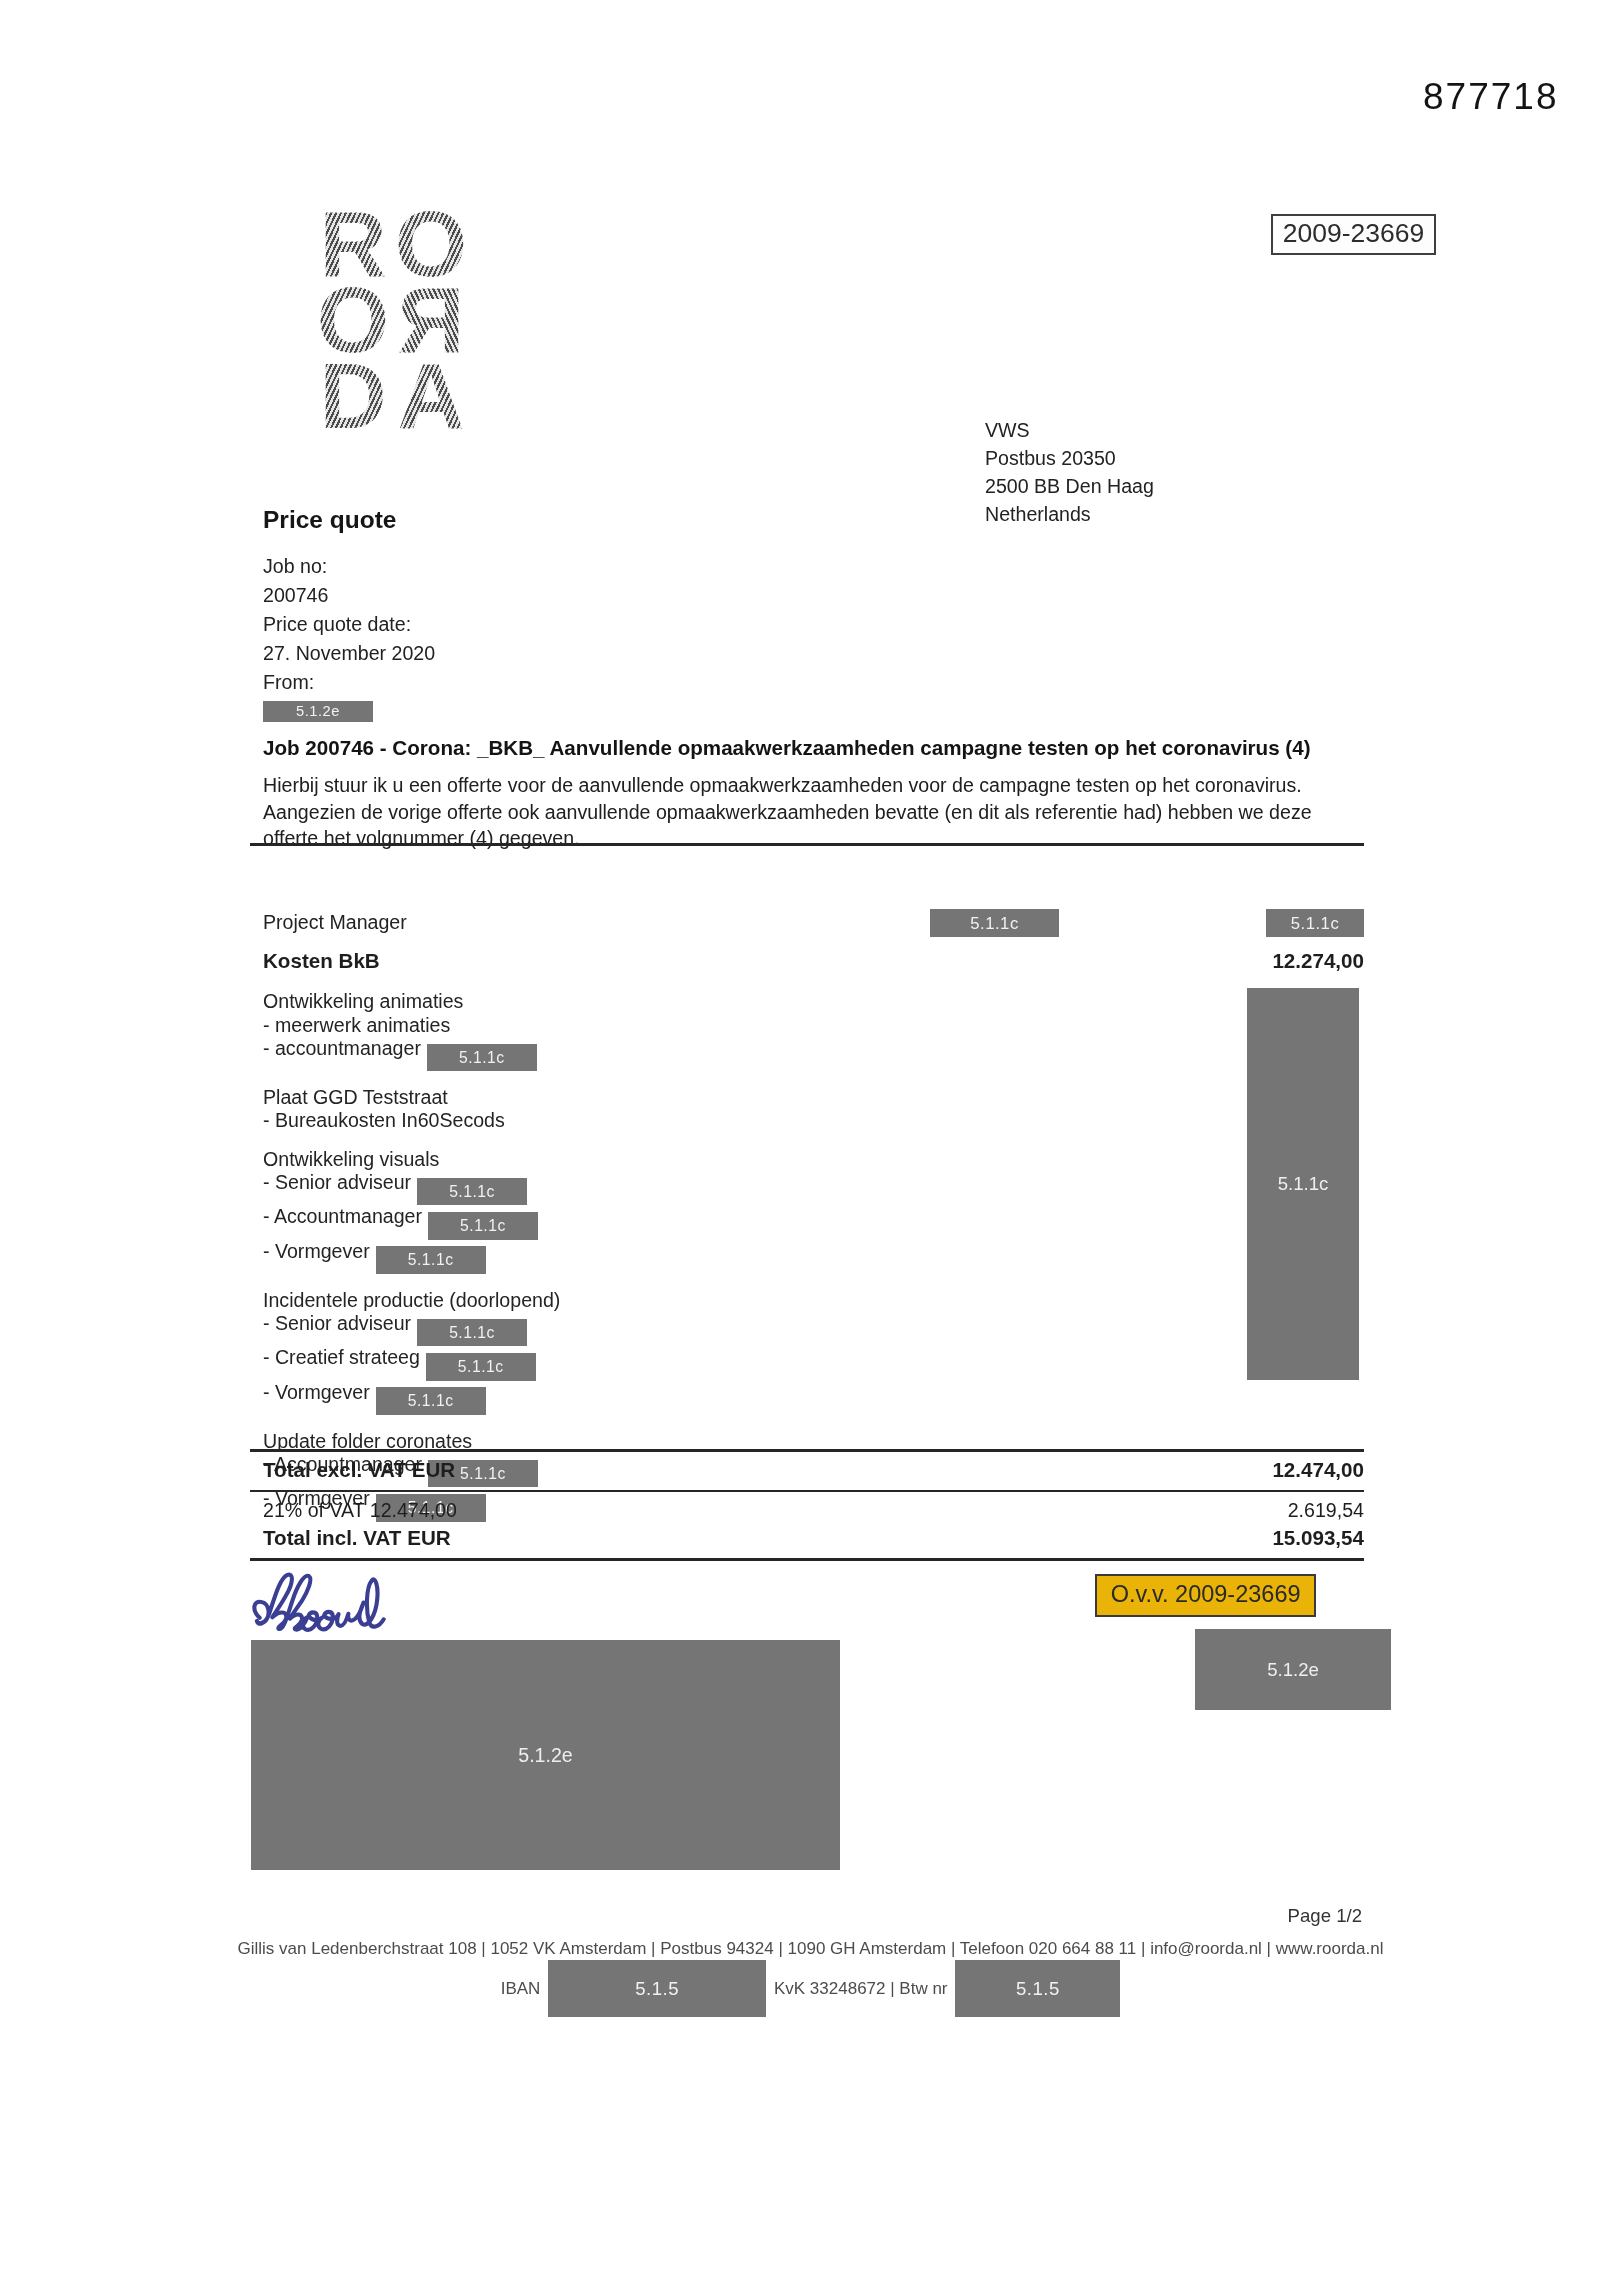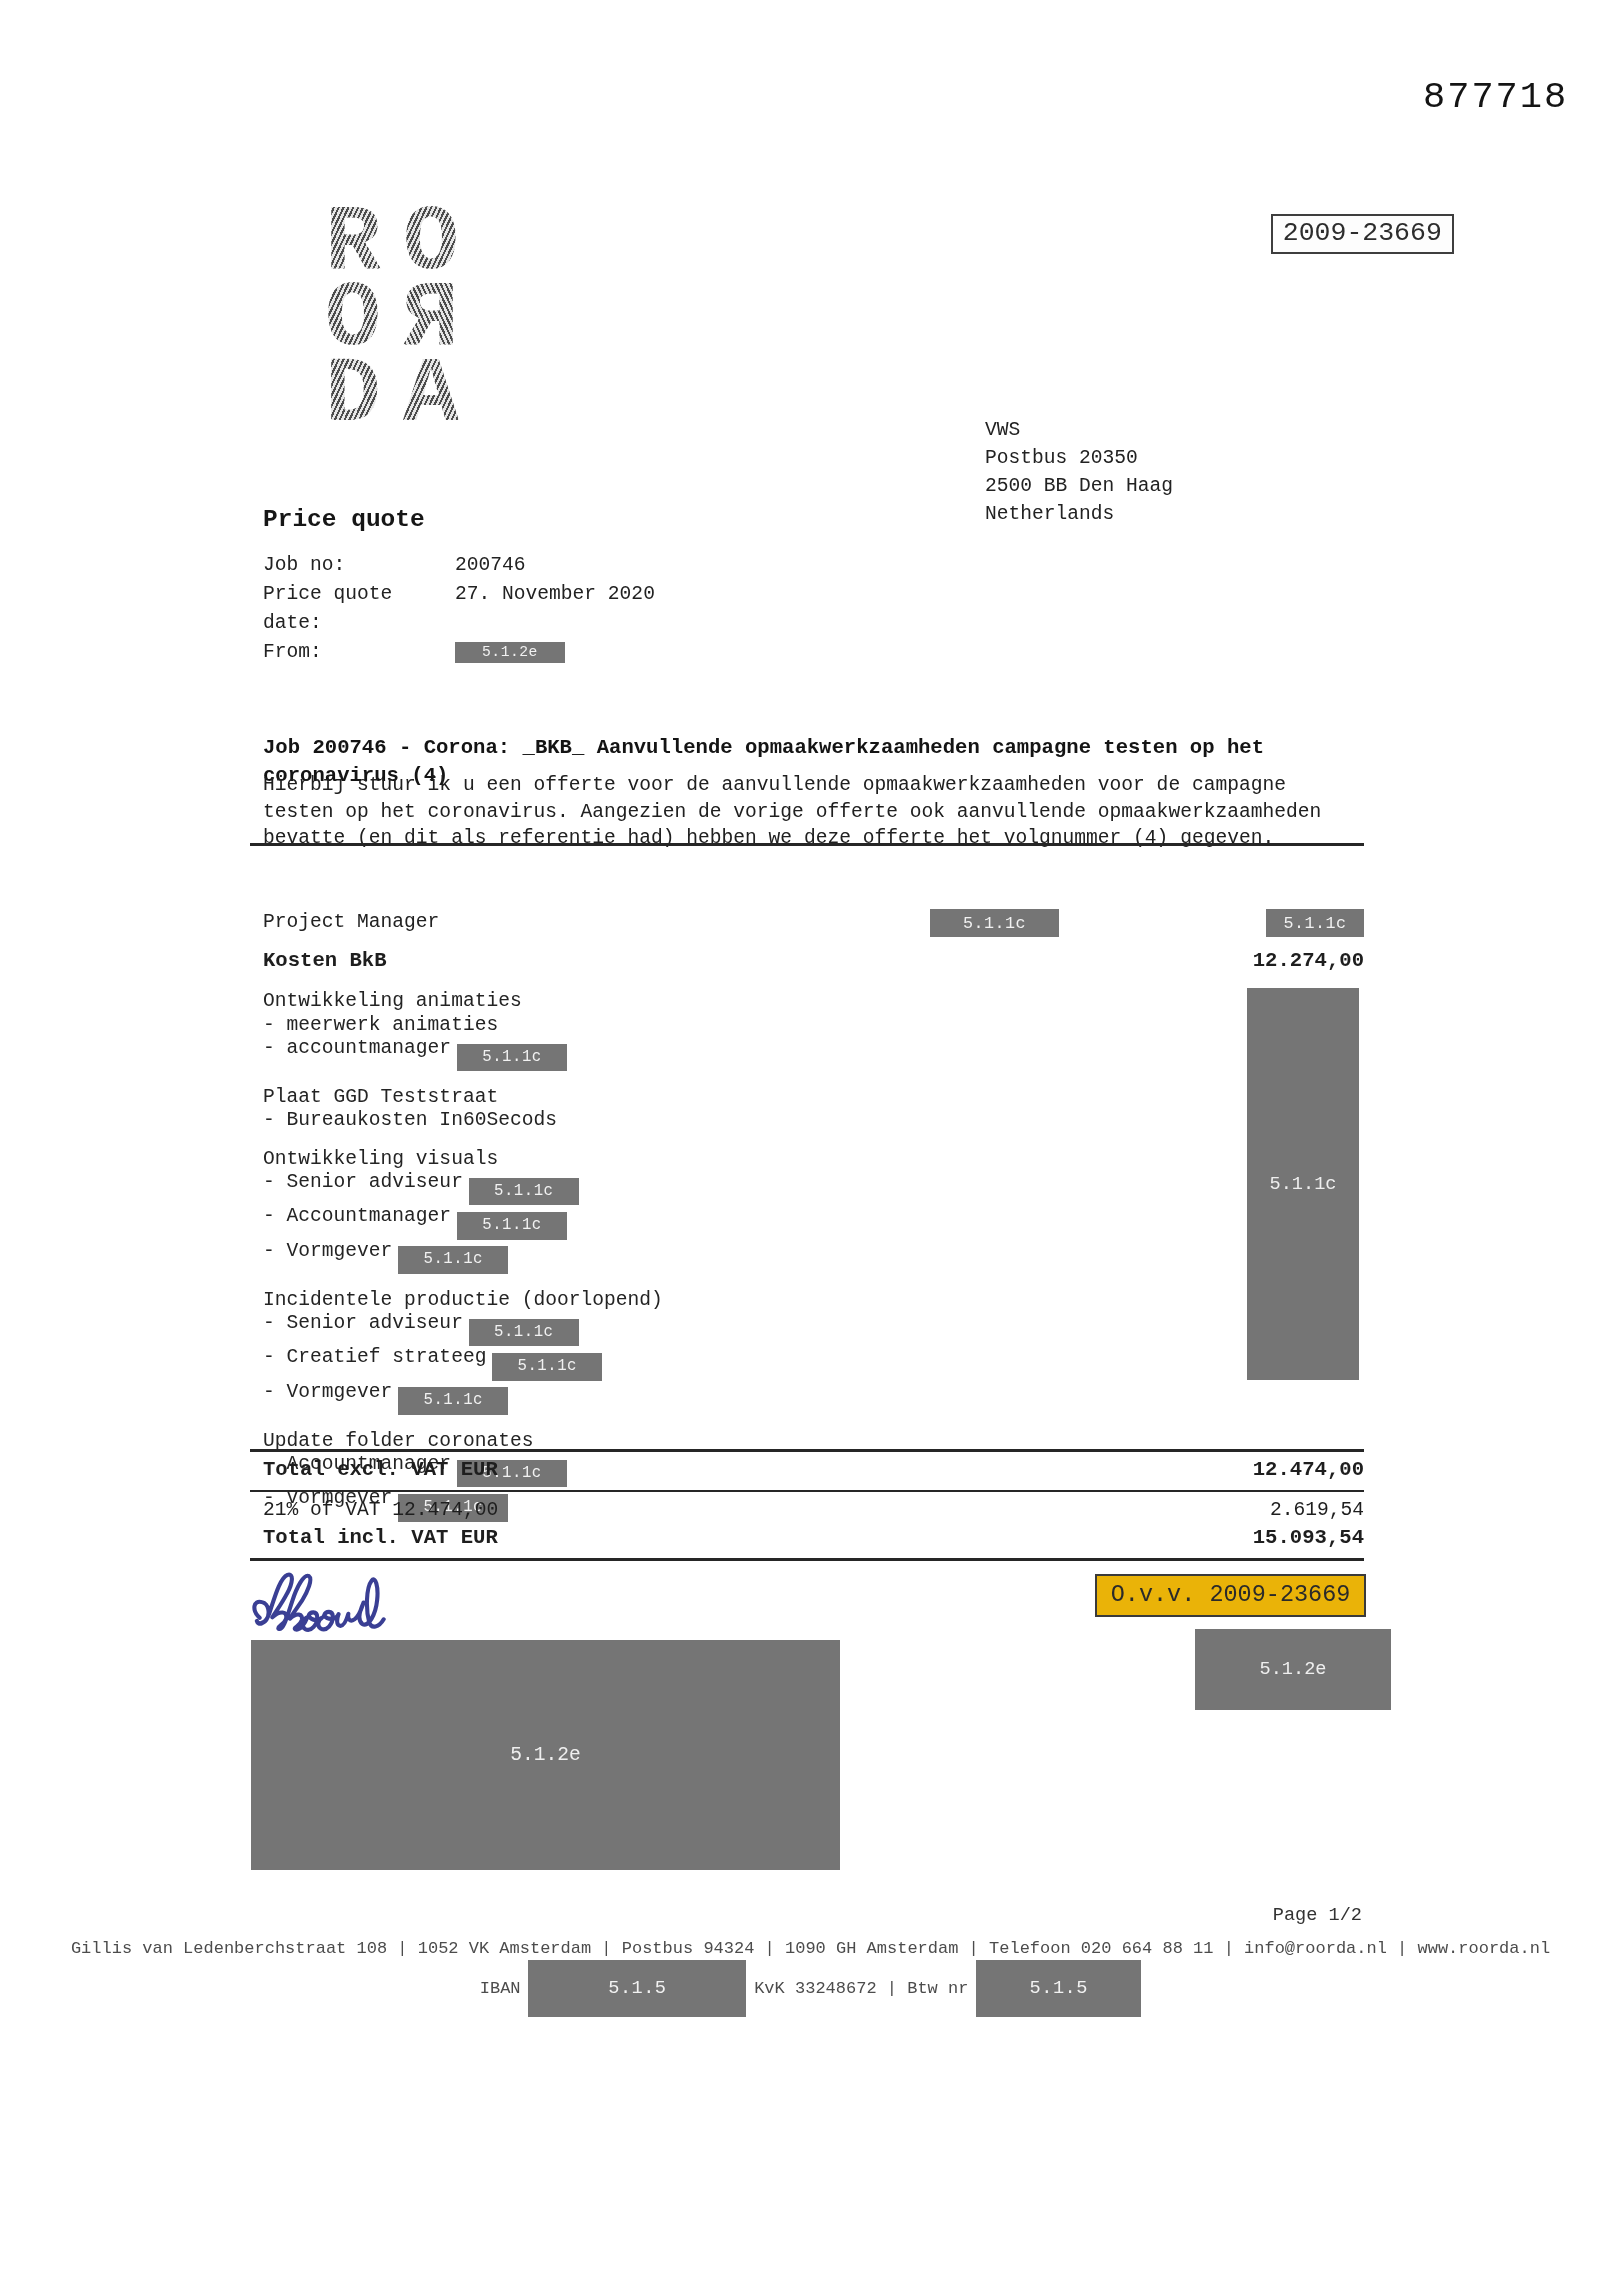--- a/index.html
+++ b/index.html
@@ -1,18 +1,18 @@
 <!DOCTYPE html>
 <html><head>
 <meta charset="utf-8">
 <style>
   html,body{margin:0;padding:0;background:#9a9a9a;}
   .page{
     position:relative;width:1621px;height:2292px;background:#ffffff;
-    font-family:Liberation Mono, monospace;color:#1e1e1e;
+    font-family:Liberation Sans, sans-serif;color:#1e1e1e;
     overflow:hidden;margin:0 auto;
   }
   
   .doc-number{position:absolute;left:1423px;top:76px;font-size:37px;letter-spacing:2px;color:#141414;}
   .ref-box{position:absolute;left:1271px;top:214px;border:2px solid #3e3e3e;padding:2px 9.8px 3.9px;font-size:26.5px;color:#2d2d2d;background:#fdfdfd;}
   
   .logo{position:absolute;left:314px;top:206px;width:163px;}
   .logo-row{display:flex;}
   .logo .L{
     width:78px;text-align:center;font-size:93px;line-height:76px;font-weight:bold;
@@ -24,21 +24,21 @@
       -webkit-background-clip:text;background-clip:text;
       color:transparent;-webkit-text-fill-color:transparent;
     }
   }
   .logo .mir{transform:scaleX(-1);}
   
   .recipient{position:absolute;left:985px;top:416px;font-size:19.6px;line-height:28px;color:#222;}
   
   .qhead{position:absolute;left:263px;top:506px;}
   .qhead .heading{font-size:24.5px;font-weight:bold;margin:0 0 17.6px;color:#161616;}
-  .qrow{display:flex;font-size:19.6px;line-height:29px;color:#222;}
+  .qrow{display:flex;font-size:19.6px;line-height:29px;color:#222;flex-direction:column;}
   .qrow .lab{width:192px;}
   .chip{
     background:#757575;color:#f2f2f2;display:inline-flex;align-items:center;justify-content:center;
     font-size:14.7px;letter-spacing:0.5px;
   }
   .chip:empty{display:none;}
   .qchip{width:110px;height:20.6px;margin-top:4.9px;}
   
   .job-title{position:absolute;left:263px;top:686px;width:1103px;font-size:20.6px;font-weight:bold;line-height:28px;color:#141414;margin-top:48px;}
   .intro{position:absolute;left:263px;top:772px;width:1103px;font-size:19.6px;line-height:26.5px;color:#202020;}

